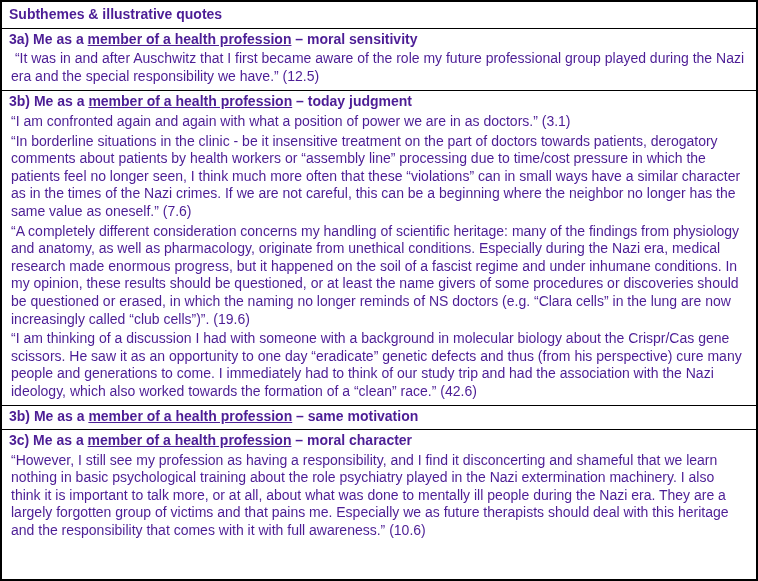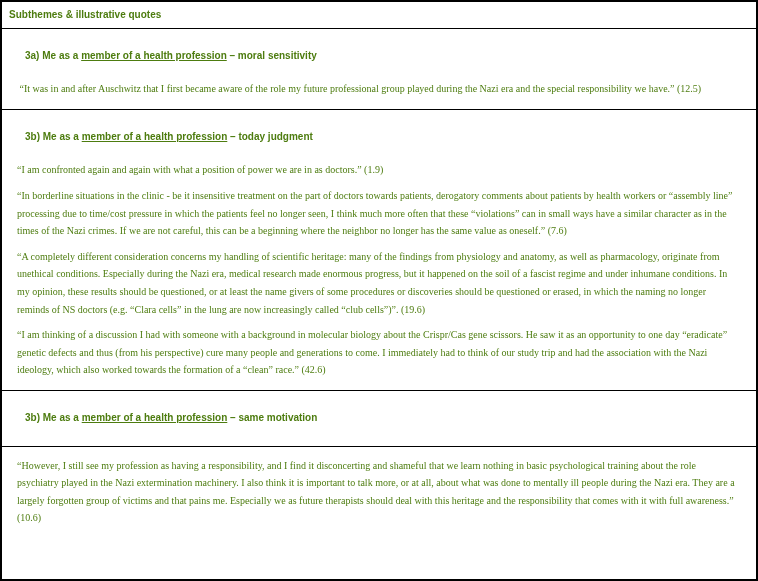--- a/index.html
+++ b/index.html
@@ -8,73 +8,73 @@
     background: #ffffff;
   }
   .qtable {
     width: 758px;
     height: 581px;
     box-sizing: border-box;
     border: 2px solid #000000;
     background: #ffffff;
     overflow: hidden;
     font-family: "Liberation Sans", sans-serif;
-    font-size: 10px;
+    font-size: 14px;
     line-height: 17.6px;
-    color: #4d7c0f;
+    color: #4c1d95;
   }
   .row {
     box-sizing: border-box;
     padding: 2px 8px 3px 7px;
   }
   .row + .row {
     border-top: 1px solid #000000;
   }
   .header-row {
     font-weight: bold;
     padding-top: 4px;
     padding-bottom: 4px;
   }
   .section-title {
     font-weight: bold;
-    margin: 16px;
+    margin: 0;
     white-space: pre-wrap;
   }
   .section-title .u {
     text-decoration: underline;
   }
   .quote {
-    margin: 8px;
+    margin: 2px;
     white-space: pre-wrap;
-    font-family: Liberation Serif, serif;
   }
 </style>
 </head>
 <body>
 
 <div class="qtable">
 
   <div class="row header-row">
     <span>Subthemes &amp; illustrative quotes</span>
   </div>
 
   <div class="row">
     <p class="section-title"><span>3a) Me as a </span><span class="u">member of a health profession</span><span> – moral sensitivity</span></p>
     <p class="quote"> “It was in and after Auschwitz that I first became aware of the role my future professional group played during the Nazi era and the special responsibility we have.” (12.5)</p>
   </div>
 
   <div class="row">
     <p class="section-title"><span>3b) Me as a </span><span class="u">member of a health profession</span><span> – today judgment</span></p>
-    <p class="quote">“I am confronted again and again with what a position of power we are in as doctors.” (1.9)</p>
+    <p class="quote">“I am confronted again and again with what a position of power we are in as doctors.” (3.1)</p>
     <p class="quote">“In borderline situations in the clinic - be it insensitive treatment on the part of doctors towards patients, derogatory comments about patients by health workers or “assembly line” processing due to time/cost pressure in which the patients feel no longer seen, I think much more often that these “violations” can in small ways have a similar character as in the times of the Nazi crimes. If we are not careful, this can be a beginning where the neighbor no longer has the same value as oneself.” (7.6)</p>
     <p class="quote">“A completely different consideration concerns my handling of scientific heritage: many of the findings from physiology and anatomy, as well as pharmacology, originate from unethical conditions. Especially during the Nazi era, medical research made enormous progress, but it happened on the soil of a fascist regime and under inhumane conditions. In my opinion, these results should be questioned, or at least the name givers of some procedures or discoveries should be questioned or erased, in which the naming no longer reminds of NS doctors (e.g. “Clara cells” in the lung are now increasingly called “club cells”)”. (19.6)</p>
     <p class="quote">“I am thinking of a discussion I had with someone with a background in molecular biology about the Crispr/Cas gene scissors. He saw it as an opportunity to one day “eradicate” genetic defects and thus (from his perspective) cure many people and generations to come. I immediately had to think of our study trip and had the association with the Nazi ideology, which also worked towards the formation of a “clean” race.” (42.6)</p>
   </div>
 
   <div class="row">
     <p class="section-title"><span>3b) Me as a </span><span class="u">member of a health profession</span><span> – same motivation</span></p>
   </div>
 
   <div class="row">
+    <p class="section-title"><span>3c) Me as a </span><span class="u">member of a health profession</span><span> – moral character</span></p>
     <p class="quote">“However, I still see my profession as having a responsibility, and I find it disconcerting and shameful that we learn nothing in basic psychological training about the role psychiatry played in the Nazi extermination machinery. I also think it is important to talk more, or at all, about what was done to mentally ill people during the Nazi era. They are a largely forgotten group of victims and that pains me. Especially we as future therapists should deal with this heritage and the responsibility that comes with it with full awareness.” (10.6)</p>
   </div>
 
 </div>
 
 </body></html>

